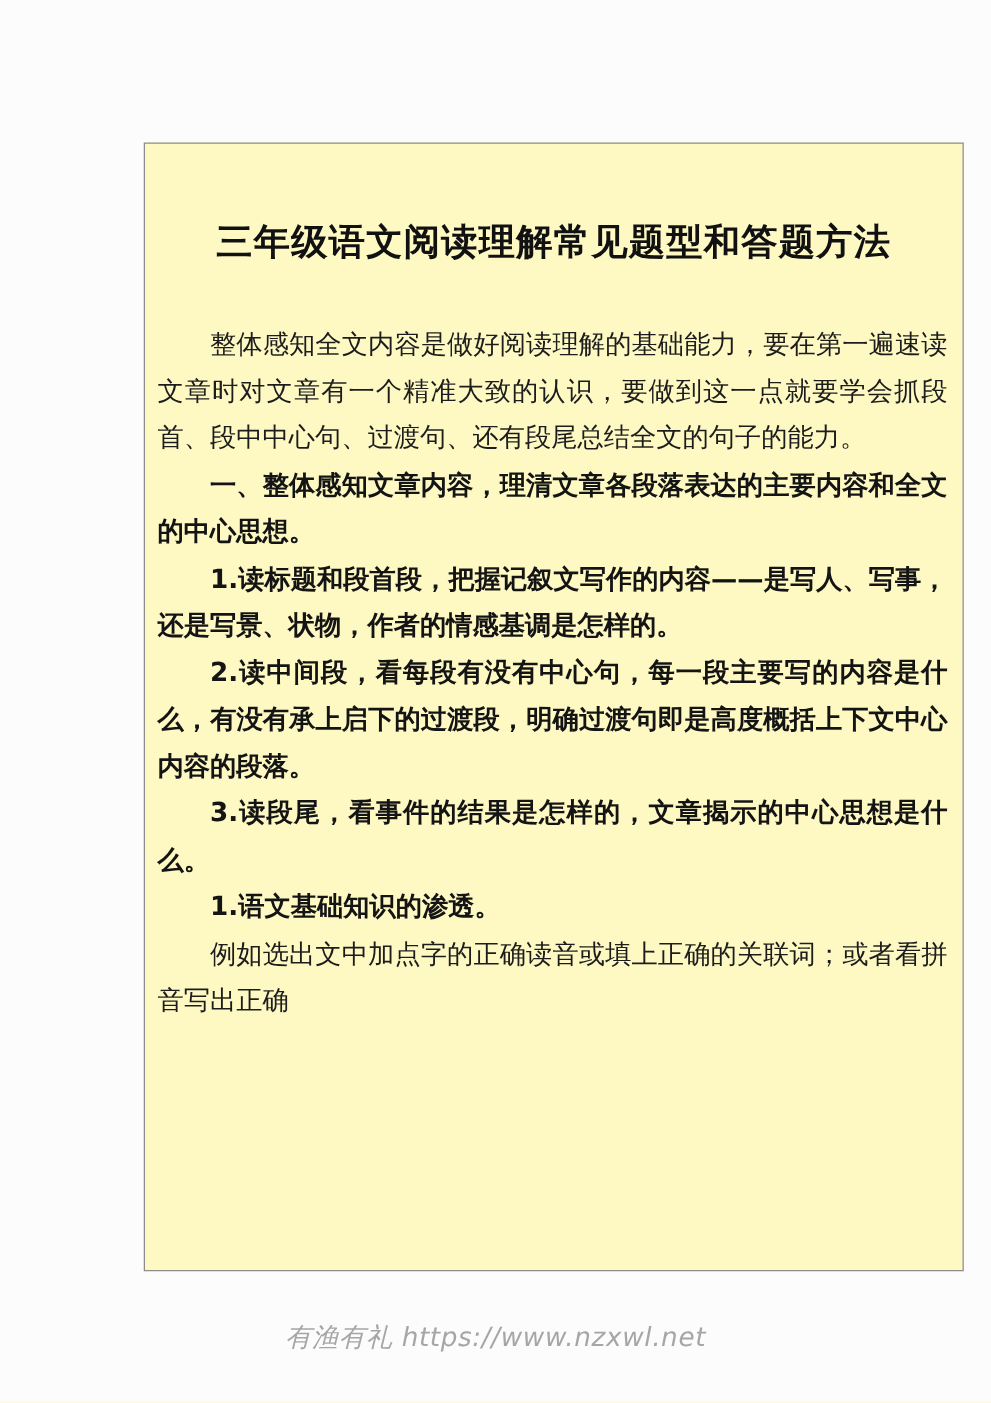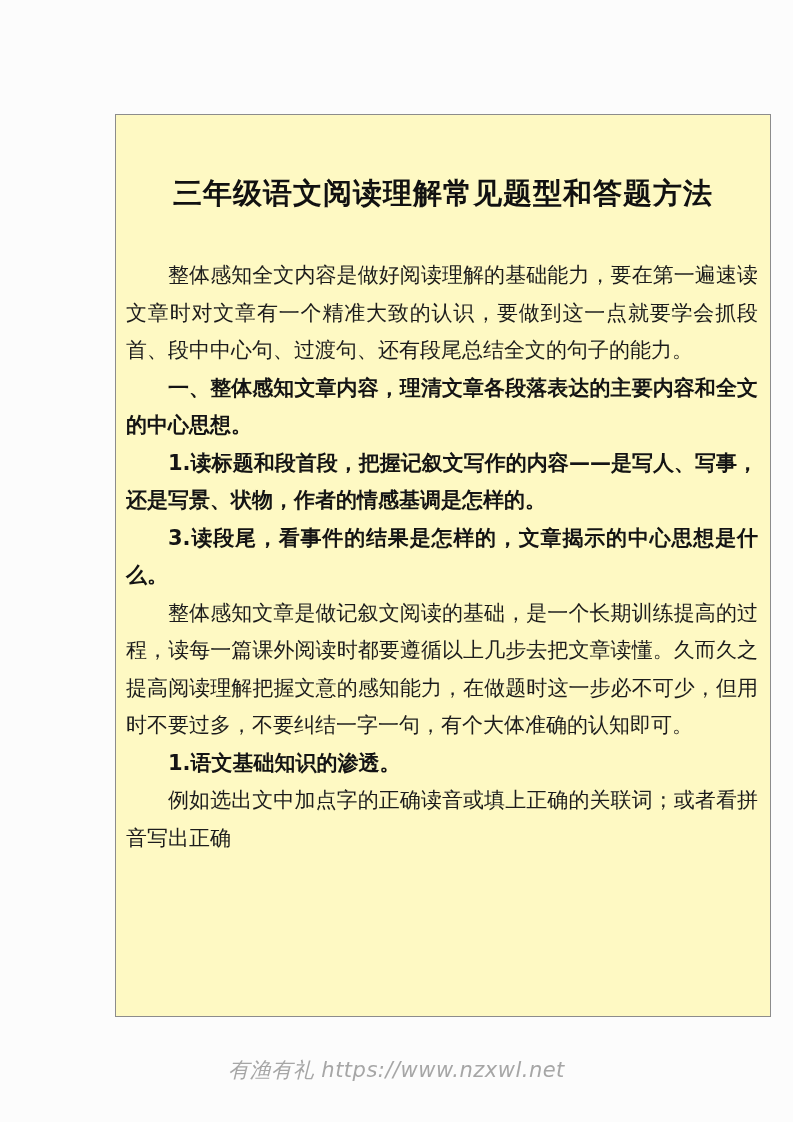--- a/index.html
+++ b/index.html
@@ -69,20 +69,20 @@
 </head>
 <body>
 
 <div class="page">
   <h1 class="title">三年级语文阅读理解常见题型和答题方法</h1>
 
   <div class="content">
     <p class="para normal">整体感知全文内容是做好阅读理解的基础能力，要在第一遍速读文章时对文章有一个精准大致的认识，要做到这一点就要学会抓段首、段中中心句、过渡句、还有段尾总结全文的句子的能力。</p>
     <p class="para bold">一、整体感知文章内容，理清文章各段落表达的主要内容和全文的中心思想。</p>
     <p class="para bold">1.读标题和段首段，把握记叙文写作的内容——是写人、写事，还是写景、状物，作者的情感基调是怎样的。</p>
+    <p class="para bold">2.读中间段，看每段有没有中心句，每一段主要写的内容是什么，有没有承上启下的过渡段，明确过渡句即是高度概括上下文中心内容的段落。</p>
     <p class="para bold">3.读段尾，看事件的结果是怎样的，文章揭示的中心思想是什么。</p>
-    <p class="para normal">整体感知文章是做记叙文阅读的基础，是一个长期训练提高的过程，读每一篇课外阅读时都要遵循以上几步去把文章读懂。久而久之提高阅读理解把握文意的感知能力，在做题时这一步必不可少，但用时不要过多，不要纠结一字一句，有个大体准确的认知即可。</p>
     <p class="para bold">1.语文基础知识的渗透。</p>
     <p class="para normal">例如选出文中加点字的正确读音或填上正确的关联词；或者看拼音写出正确</p>
   </div>
 </div>
 
 <div class="footer">有渔有礼 https://www.nzxwl.net</div>
 
 </body></html>

